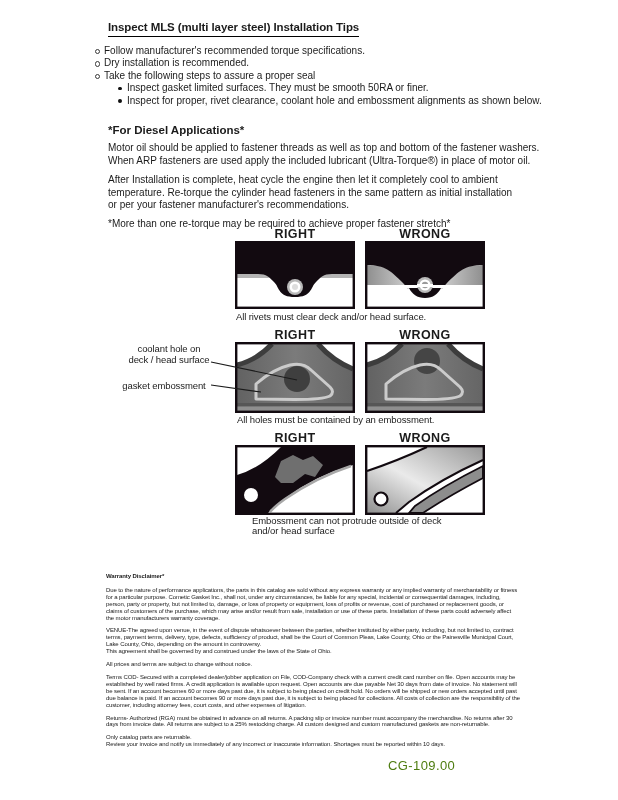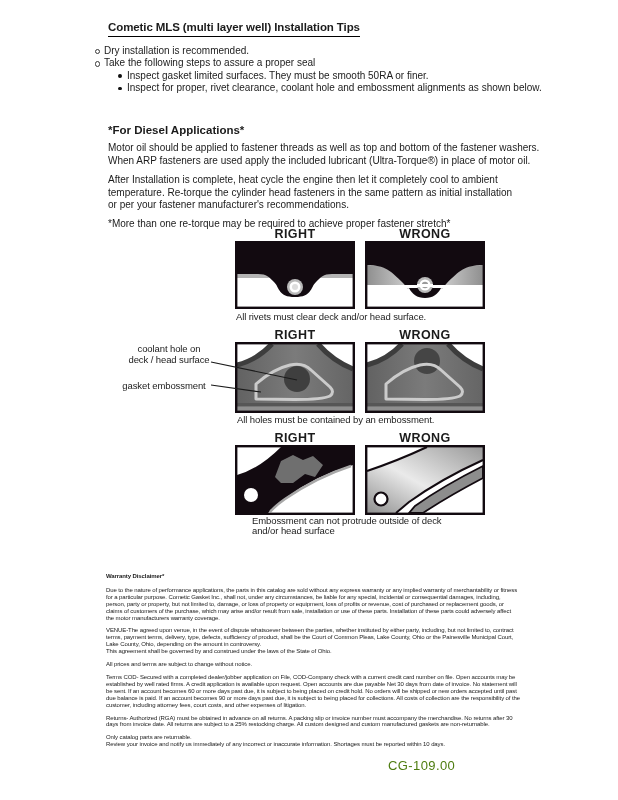--- a/index.html
+++ b/index.html
@@ -37,23 +37,24 @@
   
   .legal{left:106px;top:573px;width:414px;font-size:6px;line-height:6.9px;letter-spacing:-0.1px;color:#222;}
   .legal .lg-head{font-weight:bold;margin:0 0 7px 0;}
   .legal p{margin:0 0 6px 0;}
 
   .page-code{left:388px;top:758px;font-size:13px;letter-spacing:0.4px;color:#4d7c0f;}
 </style>
 </head>
 <body>
 
-<div class="abs doc-title">Cometic MLS (multi layer well) Installation Tips</div>
+<div class="abs doc-title">Inspect MLS (multi layer steel) Installation Tips</div>
 
 <div class="abs tips">
+  <div class="tip l1"><span class="obullet"></span><span>Follow manufacturer's recommended torque specifications.</span></div>
   <div class="tip l1"><span class="obullet"></span><span>Dry installation is recommended.</span></div>
   <div class="tip l1"><span class="obullet"></span><span>Take the following steps to assure a proper seal</span></div>
   <div class="tip l2"><span class="dbullet"></span><span>Inspect gasket limited surfaces.  They must be smooth 50RA or finer.</span></div>
   <div class="tip l2"><span class="dbullet"></span><span>Inspect for proper, rivet clearance, coolant hole and embossment alignments as shown below.</span></div>
 </div>
 
 <div class="abs diesel">
   <h3>*For Diesel Applications*</h3>
   <p class="pre">Motor oil should be applied to fastener threads as well as top and bottom of the fastener washers.
 When ARP fasteners are used apply the included lubricant (Ultra-Torque®) in place of motor oil.</p>

